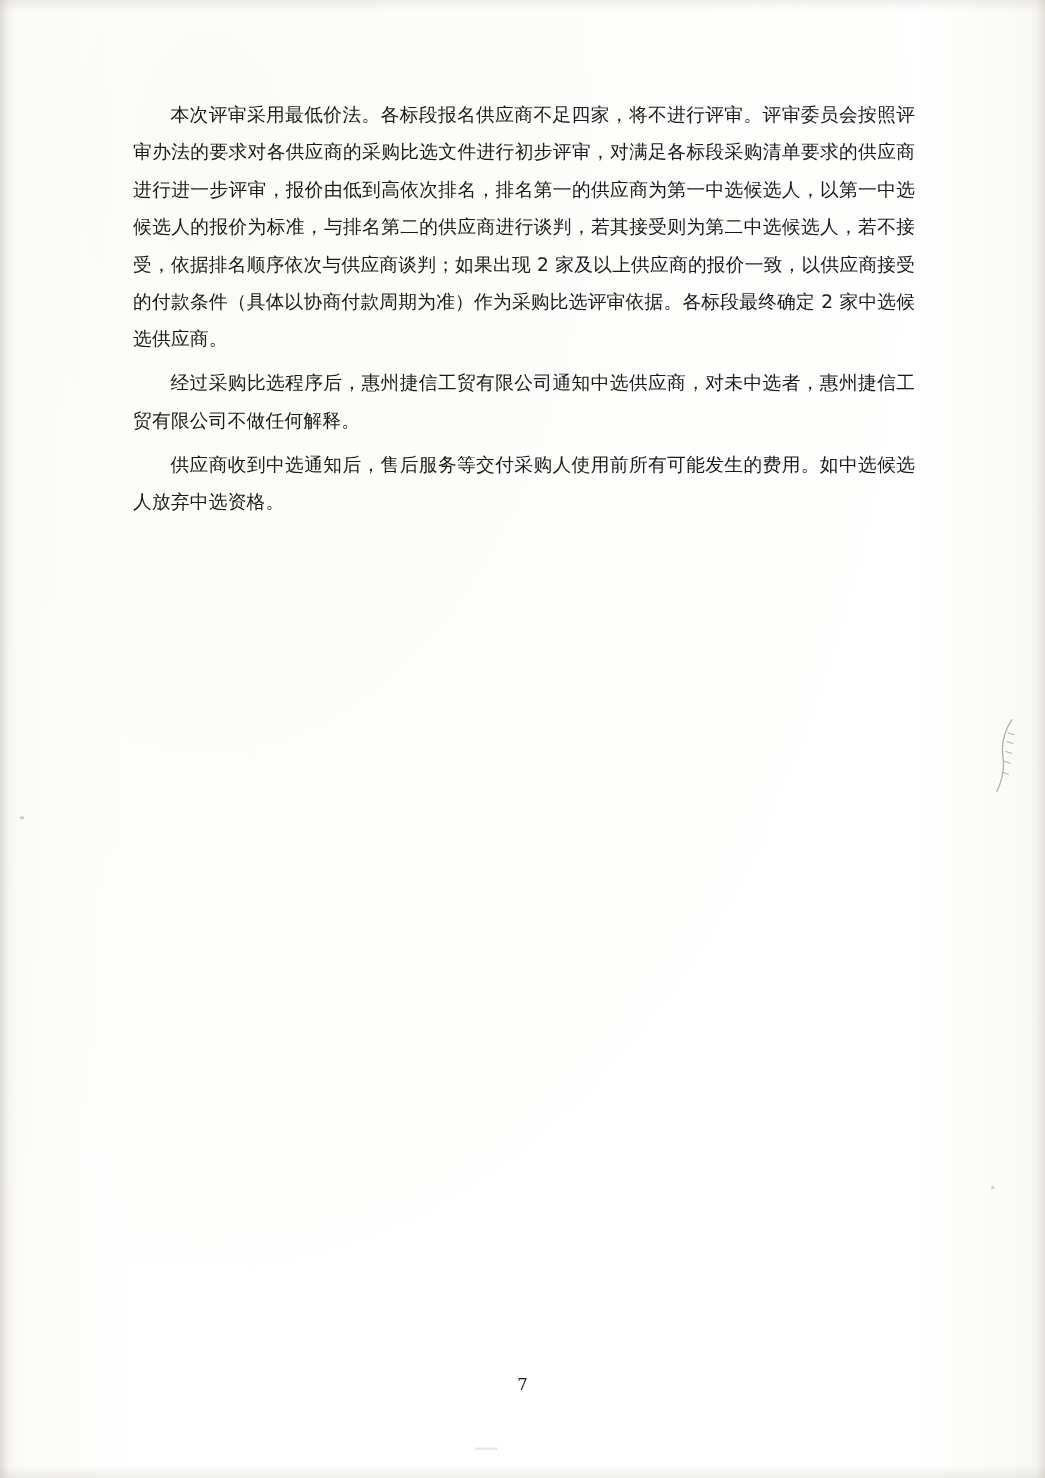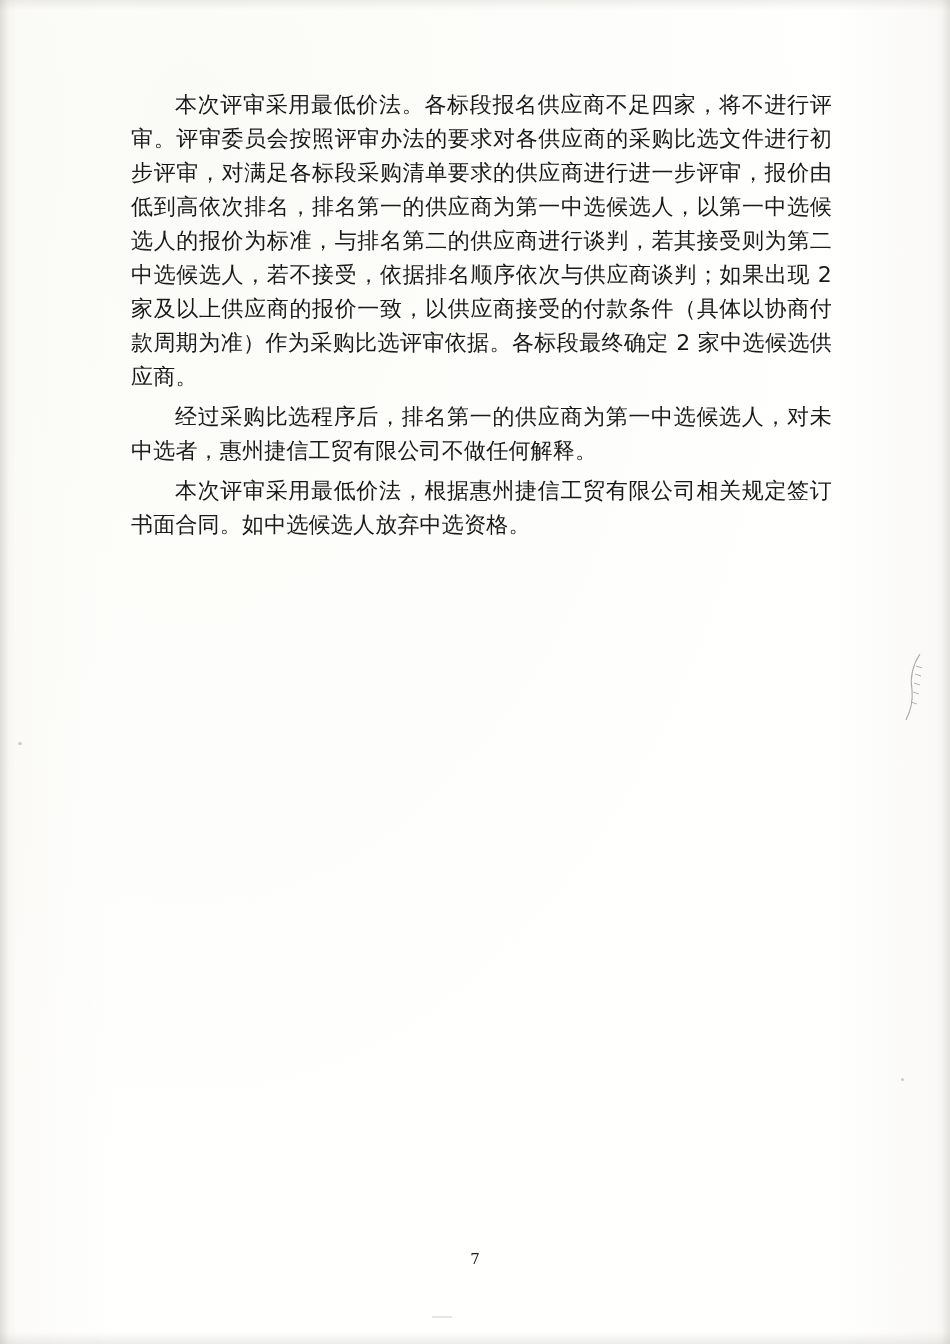--- a/index.html
+++ b/index.html
@@ -57,23 +57,23 @@
   }
 
   .content {
     position: absolute;
     left: 118px;
     top: 88px;
     width: 714px;
   }
 
   p.para {
-    margin: 0 0 6px 13px;
+    margin: 0 0 6px 3px;
     font-family: "DejaVu Sans", "Liberation Sans", sans-serif;
-    font-size: 22px;
+    font-size: 17px;
     line-height: 34px;
     color: #191919;
     text-align: justify;
     text-justify: inter-ideograph;
     text-indent: 2em;
     letter-spacing: 0.2px;
     font-weight: 500;
   }
 
   .page-number {
@@ -118,19 +118,19 @@
   <div class="speck" style="left:901px; top:1078px; width:3px; height:3px; border-radius:50%;"></div>
   <div class="speck" style="left:432px; top:1316px; width:20px; height:2px; opacity:0.5;"></div>
 
   <svg class="mark-squiggle" viewBox="0 0 26 70" xmlns="http://www.w3.org/2000/svg">
     <path d="M18 2 C10 14, 8 26, 10 38 C11 48, 9 58, 4 68" stroke="#6d6a63" stroke-width="1.1" fill="none"></path>
     <path d="M14 14 L20 16 M13 22 L19 24 M12 31 L18 33 M11 40 L17 42 M9 50 L15 52" stroke="#6d6a63" stroke-width="0.9" fill="none"></path>
   </svg>
 
   <div class="content">
     <p class="para">本次评审采用最低价法。各标段报名供应商不足四家，将不进行评审。评审委员会按照评审办法的要求对各供应商的采购比选文件进行初步评审，对满足各标段采购清单要求的供应商进行进一步评审，报价由低到高依次排名，排名第一的供应商为第一中选候选人，以第一中选候选人的报价为标准，与排名第二的供应商进行谈判，若其接受则为第二中选候选人，若不接受，依据排名顺序依次与供应商谈判；如果出现 2 家及以上供应商的报价一致，以供应商接受的付款条件（具体以协商付款周期为准）作为采购比选评审依据。各标段最终确定 2 家中选候选供应商。</p>
-    <p class="para">经过采购比选程序后，排名第一的供应商为第一中选候选人，对未中选者，惠州捷信工贸有限公司不做任何解释。</p>
-    <p class="para">本次评审采用最低价法，根据惠州捷信工贸有限公司相关规定签订书面合同。如中选候选人放弃中选资格。</p>
+    <p class="para">经过采购比选程序后，惠州捷信工贸有限公司通知中选供应商，对未中选者，惠州捷信工贸有限公司不做任何解释。</p>
+    <p class="para">供应商收到中选通知后，售后服务等交付采购人使用前所有可能发生的费用。如中选候选人放弃中选资格。</p>
   </div>
 
   <div class="page-number">7</div>
 
 </div>
 
 </body></html>

